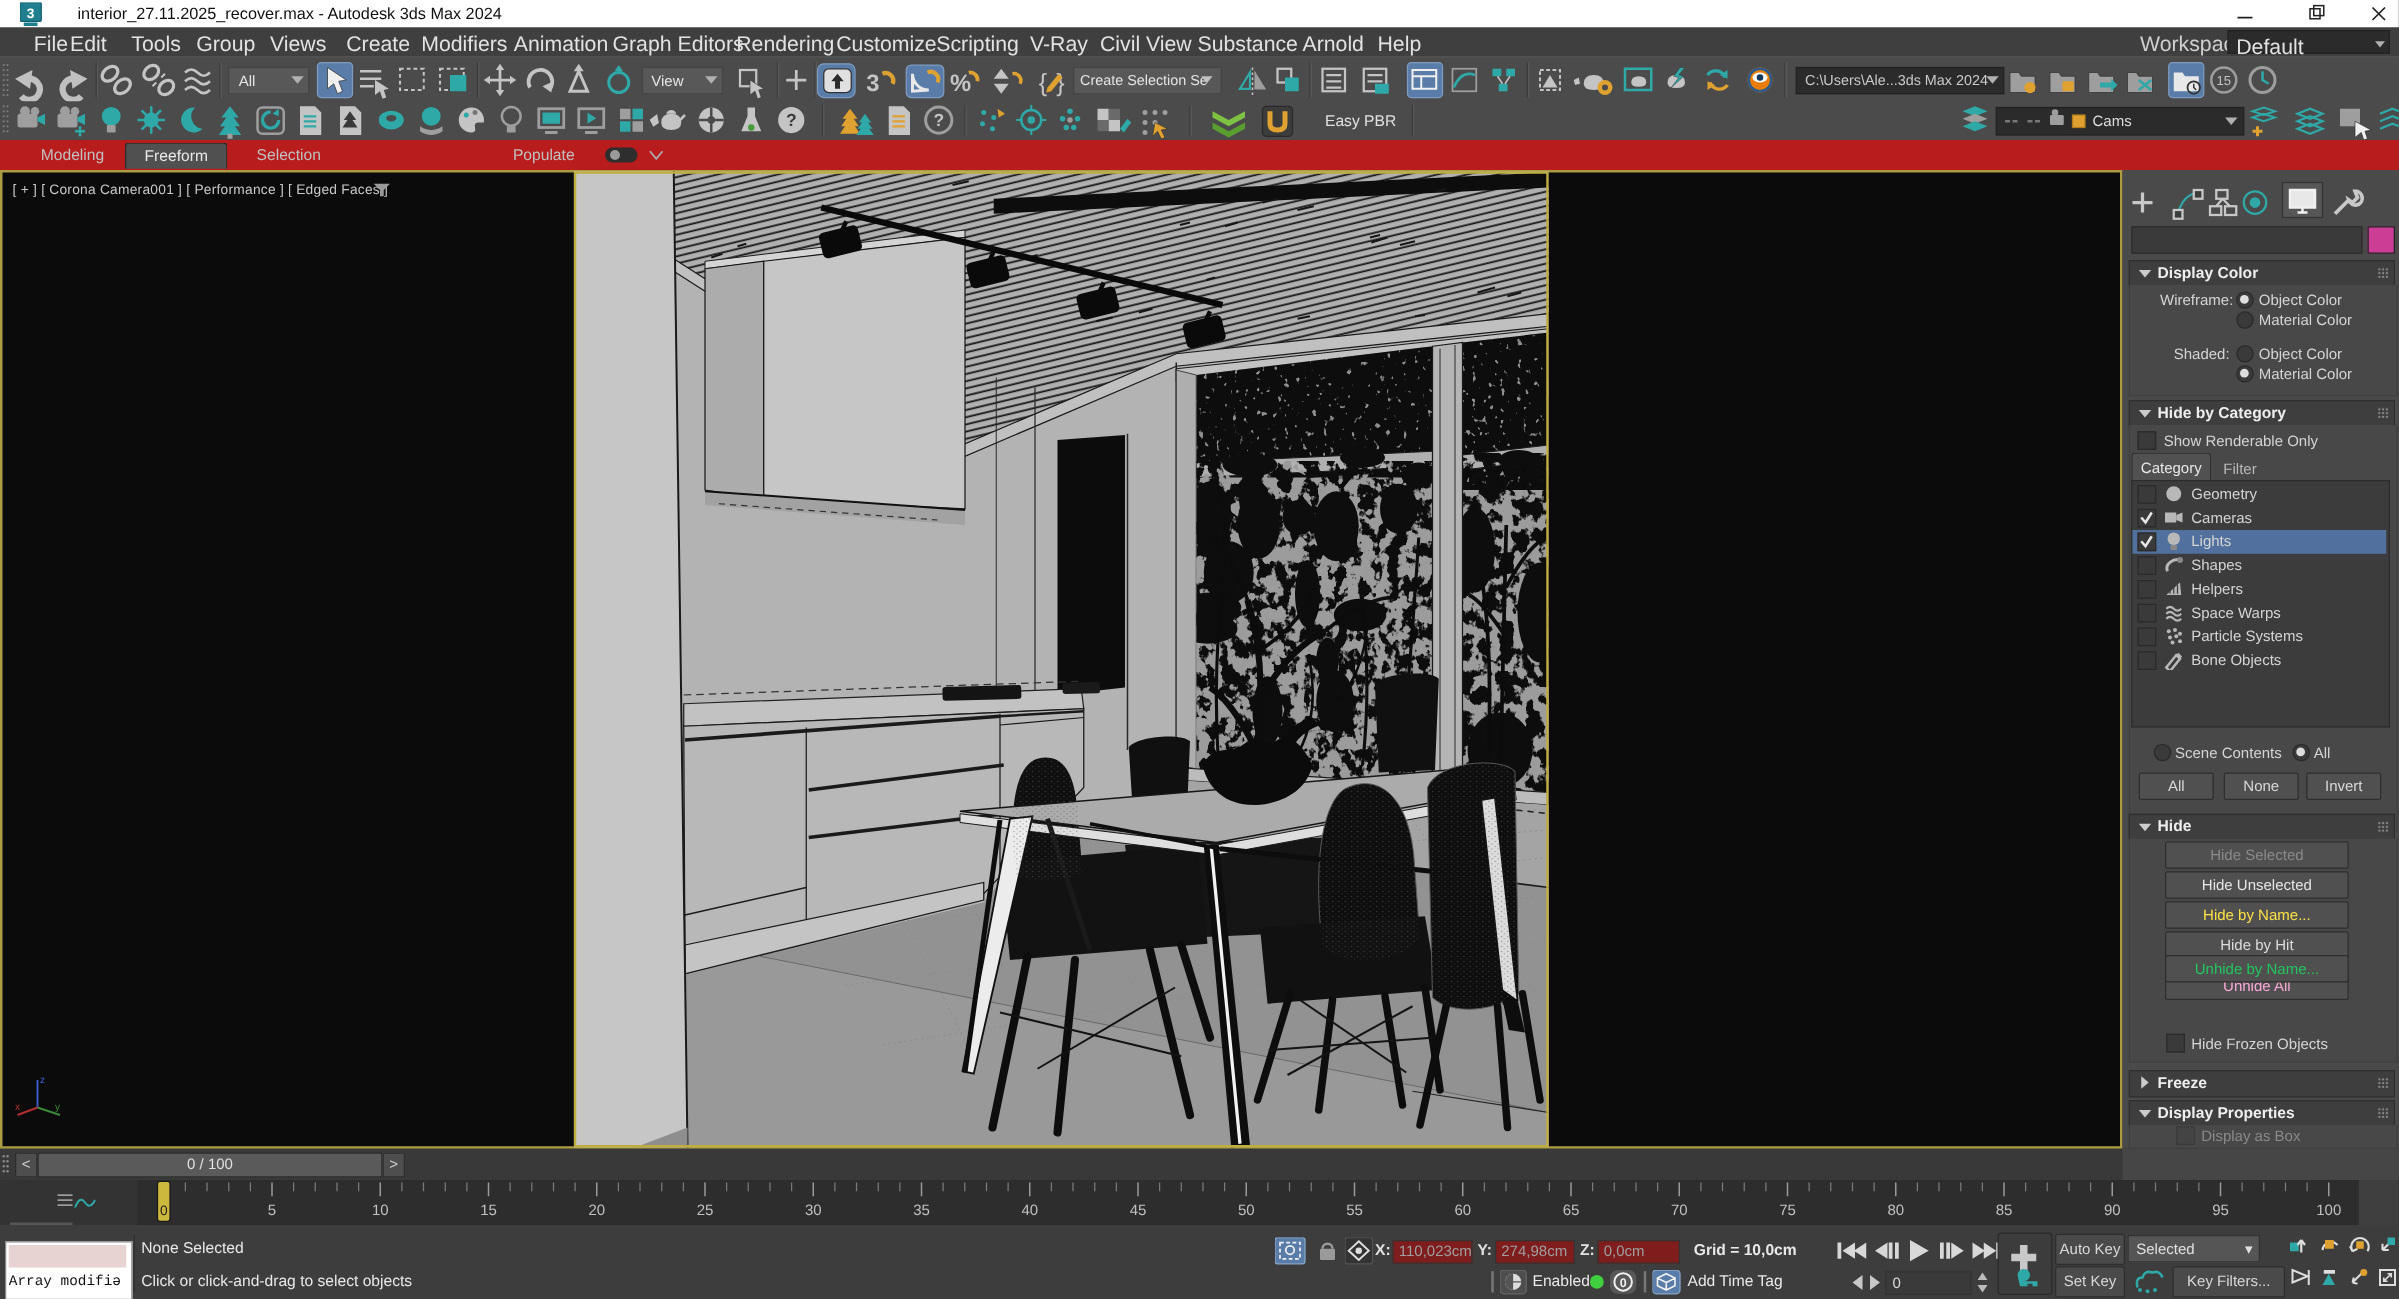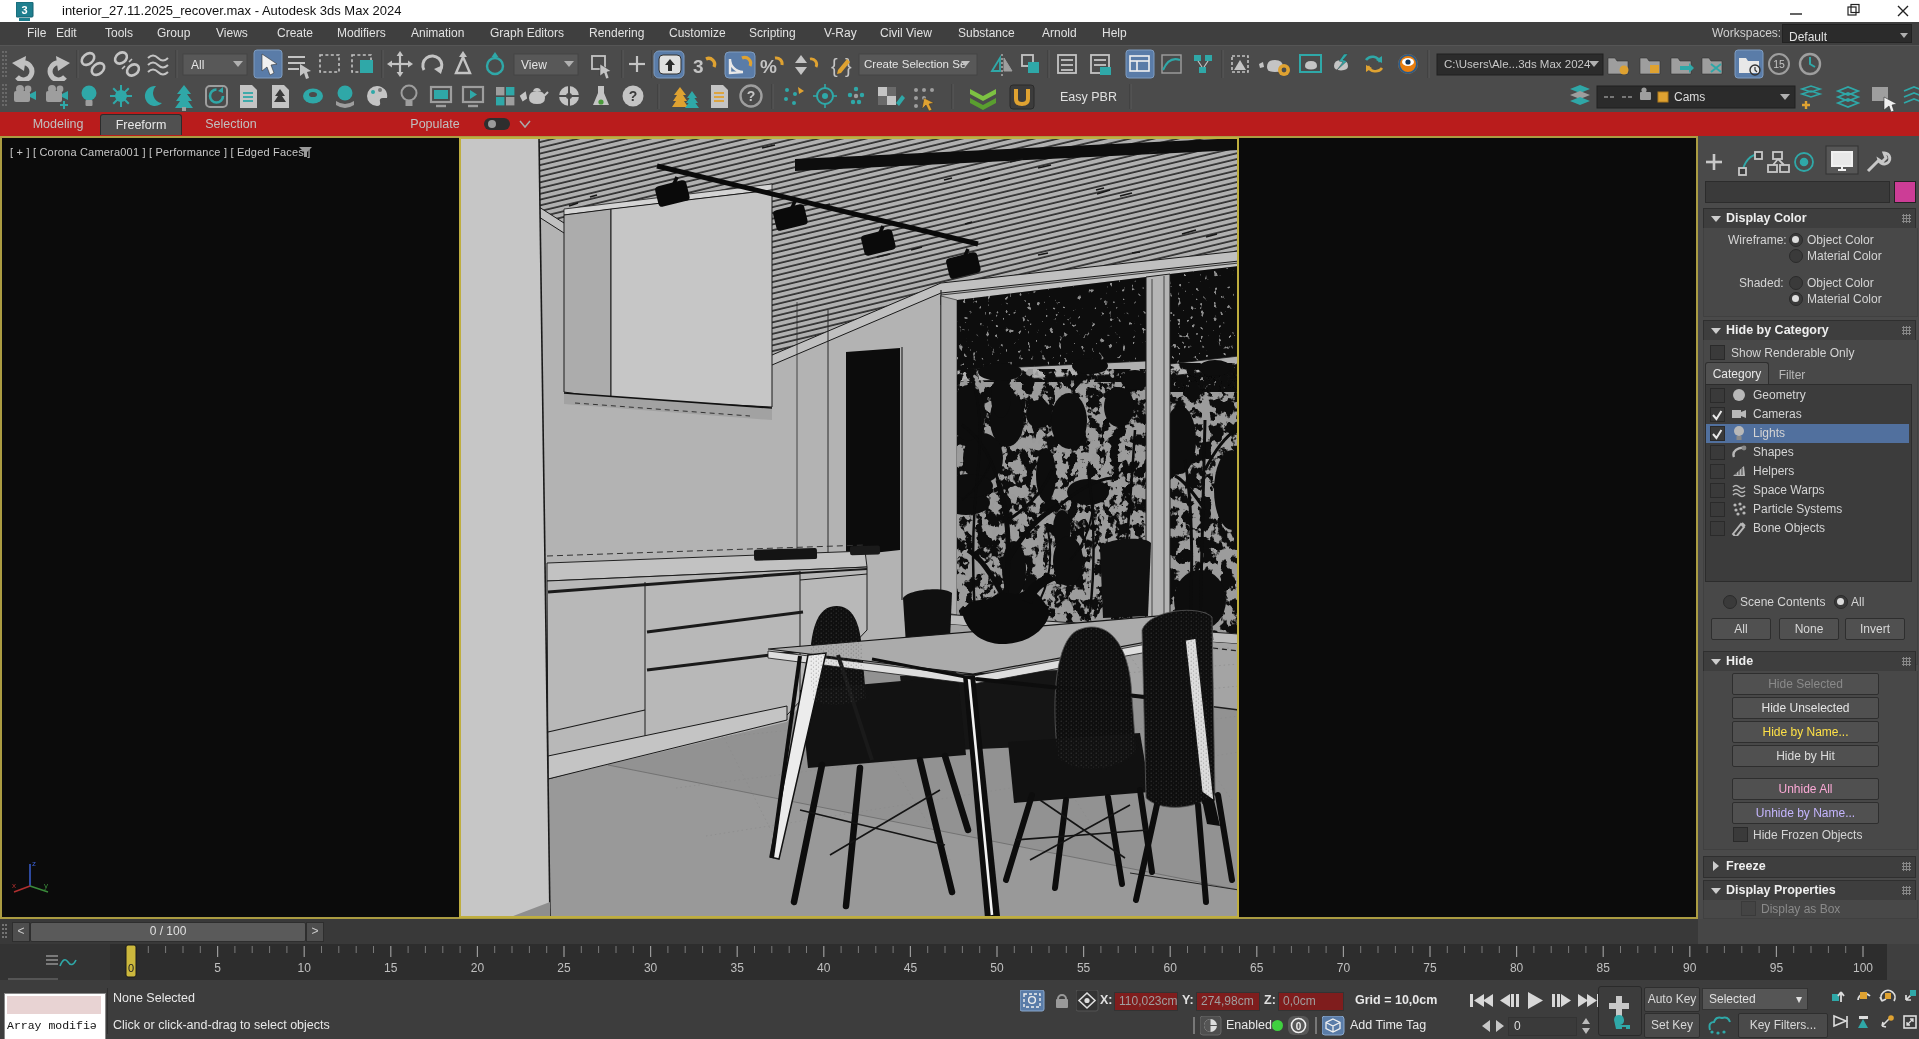--- a/index.html
+++ b/index.html
@@ -1,19 +1,19 @@
 <!DOCTYPE html>
 <html><head><meta charset="utf-8">
 <style>
 html,body{margin:0;padding:0;width:1919px;height:1039px;overflow:hidden;background:#4a4a4a;font-family:"Liberation Sans",sans-serif;}
 .a{position:absolute;}
 #title{left:0;top:0;width:1919px;height:22px;background:#ffffff;}
 #title .tx{left:62px;top:3px;font-size:13px;color:#111;}
 #menu{left:0;top:22px;width:1919px;height:23px;background:#3f3f3f;border-bottom:1px solid #333;}
-#menu span{position:absolute;top:4px;font-size:12px;color:#e2e2e2;}
+#menu span{position:absolute;top:4px;font-size:17px;color:#e2e2e2;}
 #tb1{left:0;top:45px;width:1919px;height:36px;background:#4b4b4b;border-top:1px solid #555;}
 #tb2{left:0;top:81px;width:1919px;height:31px;background:#4b4b4b;}
 #ribbon{left:0;top:112px;width:1919px;height:24px;background:#b91c1c;}
 .rtab{position:absolute;top:2px;height:20px;font-size:12.5px;color:#c0c0c0;text-align:center;line-height:20px;}
 .rtab.act{background:#505050;color:#e8e8e8;border:1px solid #2c2c2c;border-bottom:none;border-radius:3px 3px 0 0;}
 #vp{left:0;top:136px;width:1694px;height:779px;background:#0b0b0b;border:2px solid #ab9c42;text-align:right;}
 #vplabel{left:8px;top:8px;font-size:11px;color:#c8c8c8;letter-spacing:0.2px;}
 #panel{left:1698px;top:136px;width:221px;height:783px;background:#4a4a4a;}
 #srow{left:0;top:919px;width:1919px;height:25px;background:#393939;}
 #ruler{left:0;top:944px;width:1919px;height:36px;background:#2d2d2d;}
@@ -831,21 +831,21 @@
       <div class="tri"></div>
       <span class="tt">Hide</span>
       <div class="grip"></div>
     </div>
     <div class="a" style="left:5px;top:535px;width:213px;height:178px;background:#484848;border:1px solid #404040;border-top:none"></div>
     <div class="btn" style="left:34px;top:537px;width:145px;height:20px;line-height:20px;color:#8a8a8a">Hide Selected</div>
     <div class="btn" style="left:34px;top:561px;width:145px;height:20px;line-height:20px;color:#e5e5e5">Hide Unselected</div>
     <div class="btn" style="left:34px;top:585px;width:145px;height:20px;line-height:20px;color:#fde047">Hide by Name...</div>
     <div class="btn" style="left:34px;top:609px;width:145px;height:20px;line-height:20px;color:#dcdcdc">Hide by Hit</div>
     <div class="btn" style="left:34px;top:642px;width:145px;height:20px;line-height:20px;color:#f9a8d4">Unhide All</div>
-    <div class="btn" style="left:34px;top:666px;width:145px;height:20px;line-height:20px;color:#c4b5fd">Unhide by Name...</div>
+    <div class="btn" style="left:34px;top:628px;width:145px;height:20px;line-height:20px;color:#22c55e">Unhide by Name...</div>
     <div class="cb" style="left:35px;top:691px"></div>
     <div class="ptx" style="left:55px;top:692px">Hide Frozen Objects</div>
     <div class="hdr" style="top:720px">
       <div class="tri" style="border-top:5px solid transparent;border-bottom:5px solid transparent;border-left:6px solid #ccc;border-right:none;top:4px;left:9px"></div>
       <span class="tt">Freeze</span>
       <div class="grip"></div>
     </div>
     <div class="hdr" style="top:744px">
       <div class="tri"></div>
       <span class="tt">Display Properties</span>

